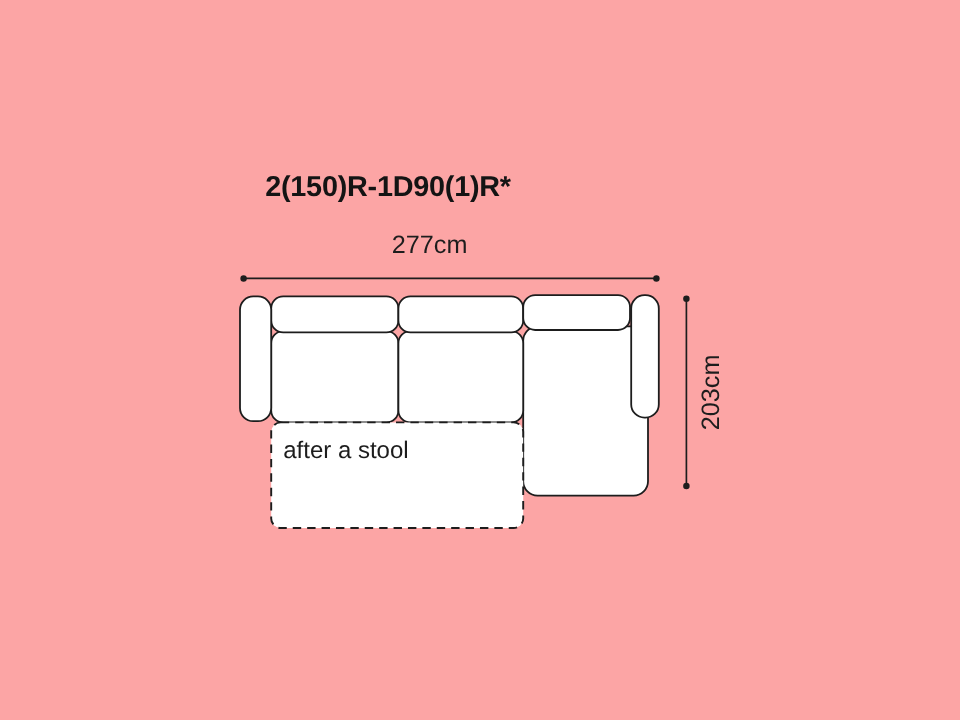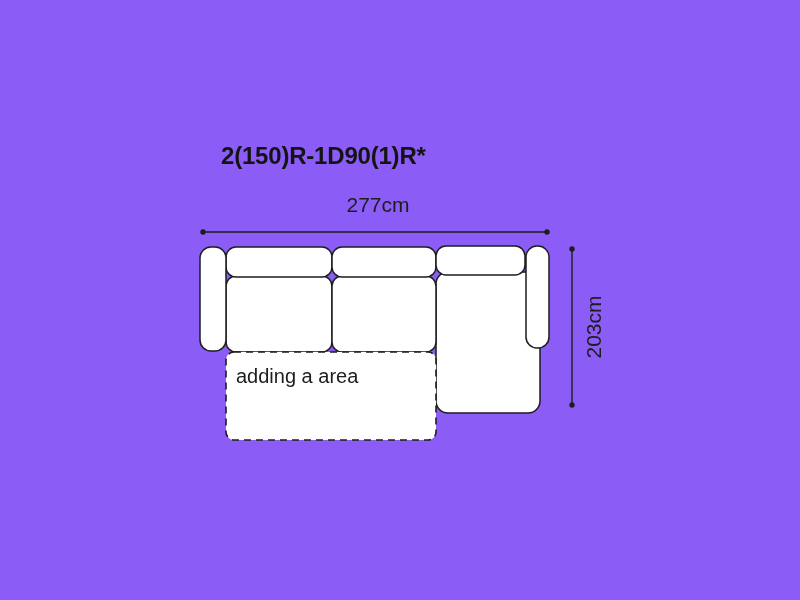--- a/index.html
+++ b/index.html
@@ -4,21 +4,21 @@
 <style>
   html, body {
     margin: 0;
     padding: 0;
     background: #ffffff;
   }
   .stage {
     position: relative;
     width: 800px;
     height: 600px;
-    background: #8b5cf6;
+    background: #fca5a5;
     overflow: hidden;
     font-family: "Liberation Sans", "DejaVu Sans", sans-serif;
     color: #1d1d1d;
   }
   .stage svg {
     position: absolute;
     left: 0;
     top: 0;
   }
   .model-title {
@@ -33,21 +33,21 @@
     white-space: nowrap;
   }
   .dim-label {
     position: absolute;
     font-size: 21px;
     line-height: 1;
     color: #1d1d1d;
     white-space: nowrap;
   }
   .dim-label.width {
-    left: 378px;
+    left: 358px;
     top: 204px;
     transform: translate(-50%, -50%);
   }
   .dim-label.height {
     left: 593px;
     top: 327px;
     transform: translate(-50%, -50%) rotate(-90deg);
   }
   .sleep-note {
     position: absolute;
@@ -91,16 +91,16 @@
     </g>
   </svg>
 
   <div class="model-title">2(150)R-1D90(1)R*</div>
 
   <div class="dim-label width">277cm</div>
 
   <div class="dim-label height">203cm</div>
 
   <div class="sleep-note">
-    <div>adding a area</div>
+    <div>after a stool</div>
   </div>
 
 </div>
 
 </body></html>

